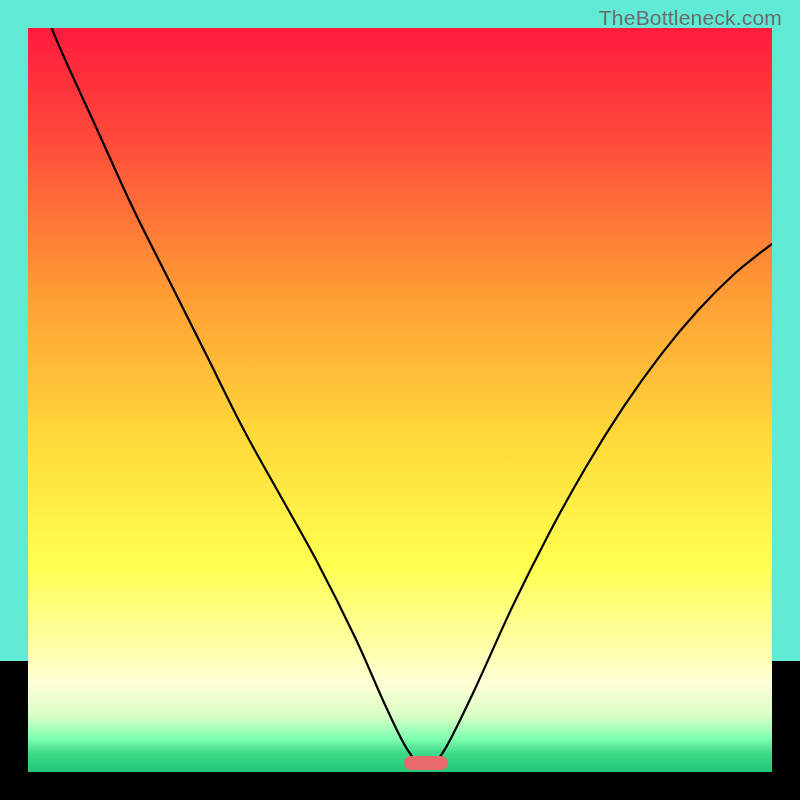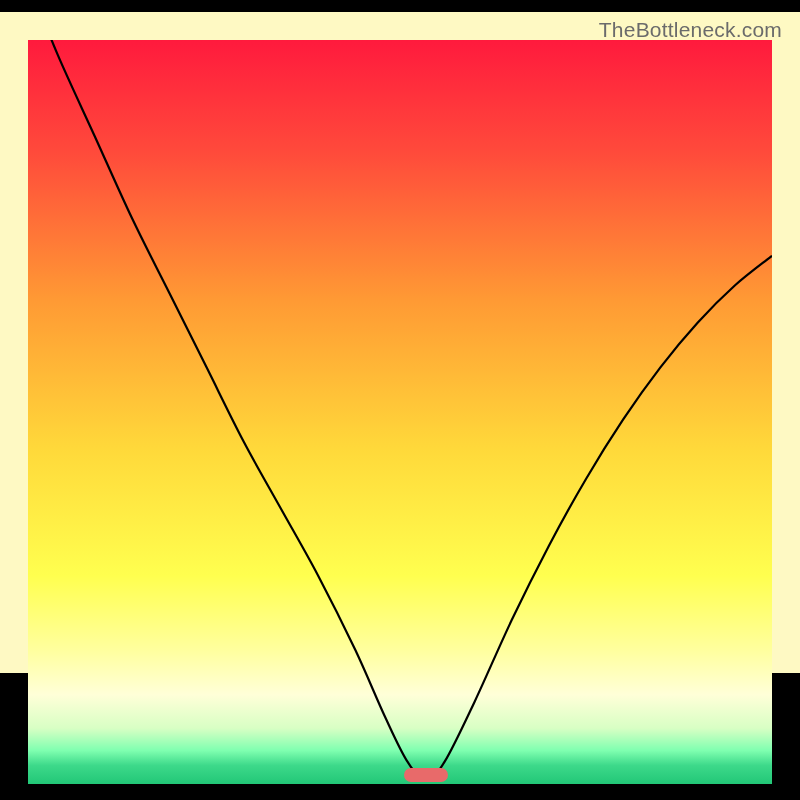--- a/index.html
+++ b/index.html
@@ -7,22 +7,21 @@
     padding: 0;
     width: 800px;
     height: 800px;
     background: #000;
     overflow: hidden;
   }
   .chart-container {
     position: relative;
     width: 800px;
     height: 661px;
-    background: #fef9c3;
-    margin-top: 12px;
+    background: #5eead4;
   }
   .plot-area {
     position: absolute;
     left: 28px;
     top: 28px;
     width: 744px;
     height: 744px;
     overflow: hidden;
   }
   .gradient-bg {

